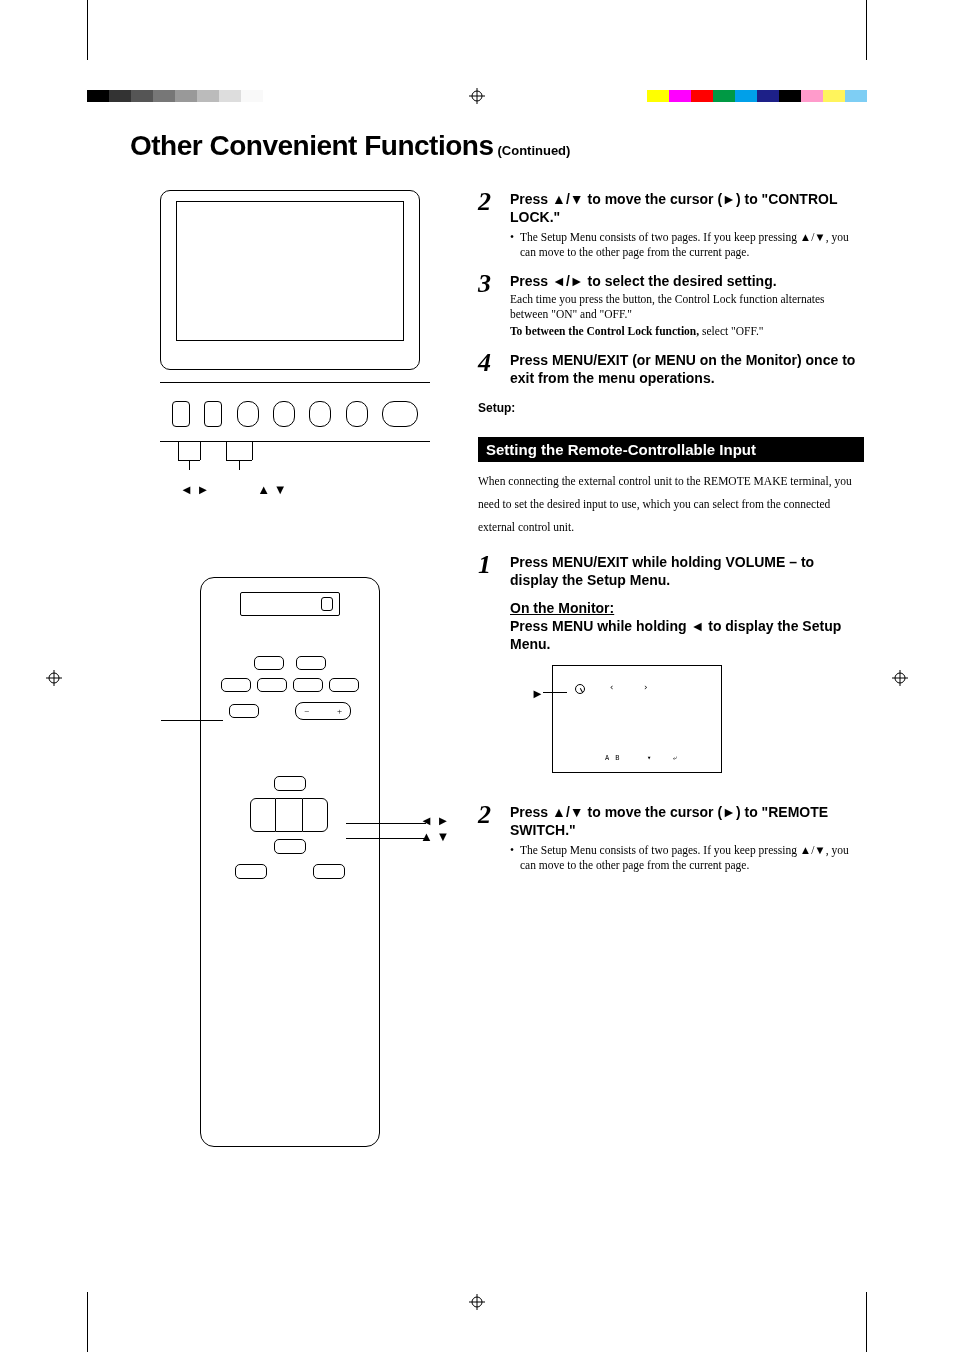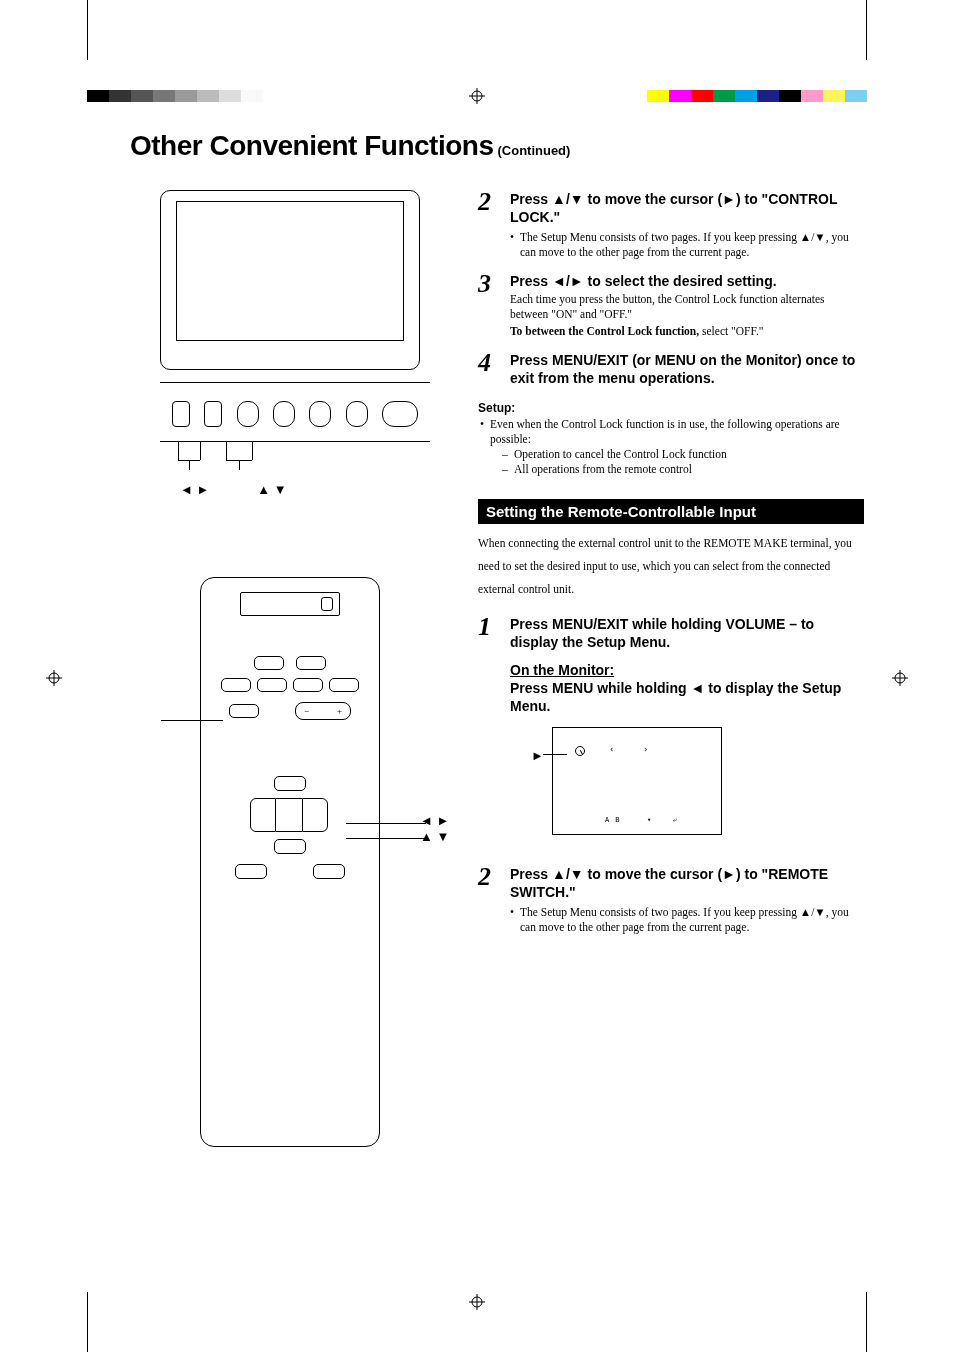--- a/index.html
+++ b/index.html
@@ -329,26 +329,20 @@
           </div>
           <div class="step">
             <div class="step-num">4</div>
             <div class="step-body">
               <div class="step-head">Press MENU/EXIT (or MENU on the Monitor) once to exit from the menu operations.</div>
             </div>
           </div>
         </div>
 
       <div class="note-head">Setup:</div>
-      <ul class="note-list" id="note-list">
-          <li>Even when the Control Lock function is in use, the following operations are possible:<ul class="note-sub">
-              <li>Operation to cancel the Control Lock function</li>
-              <li>All operations from the remote control</li>
-            </ul></li>
-        </ul>
 
       <div class="section-bar">Setting the Remote-Controllable Input</div>
       <div class="intro">When connecting the external control unit to the REMOTE MAKE terminal, you need to set the desired input to use, which you can select from the connected external control unit.</div>
 
       <div id="steps-bottom">
           <div class="step">
             <div class="step-num">1</div>
             <div class="step-body">
               <div class="step-head">
                 <div>Press MENU/EXIT while holding VOLUME – to display the Setup Menu.</div>

